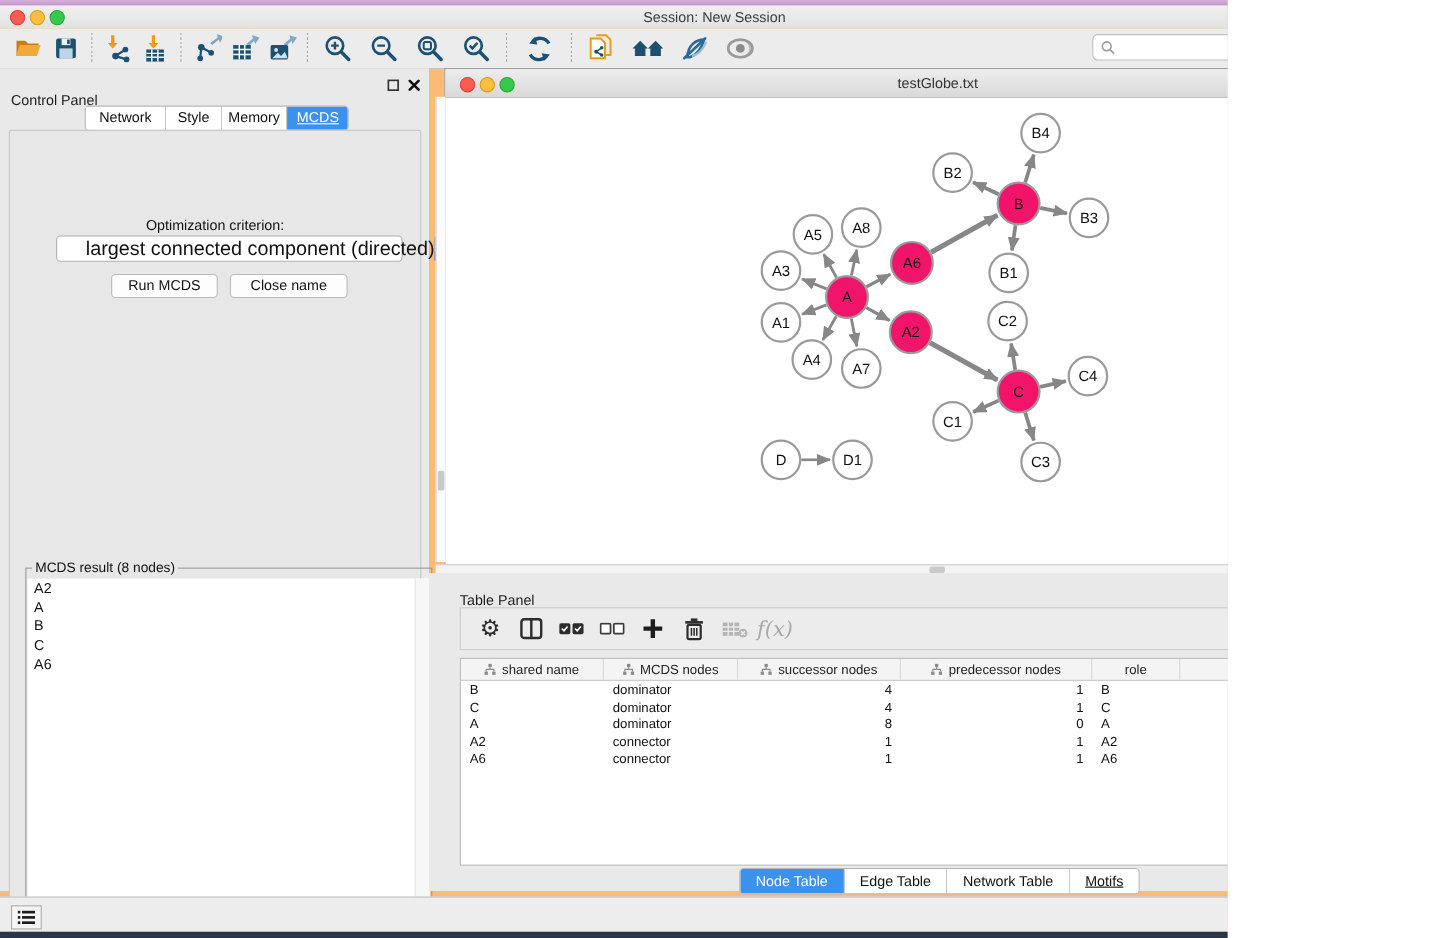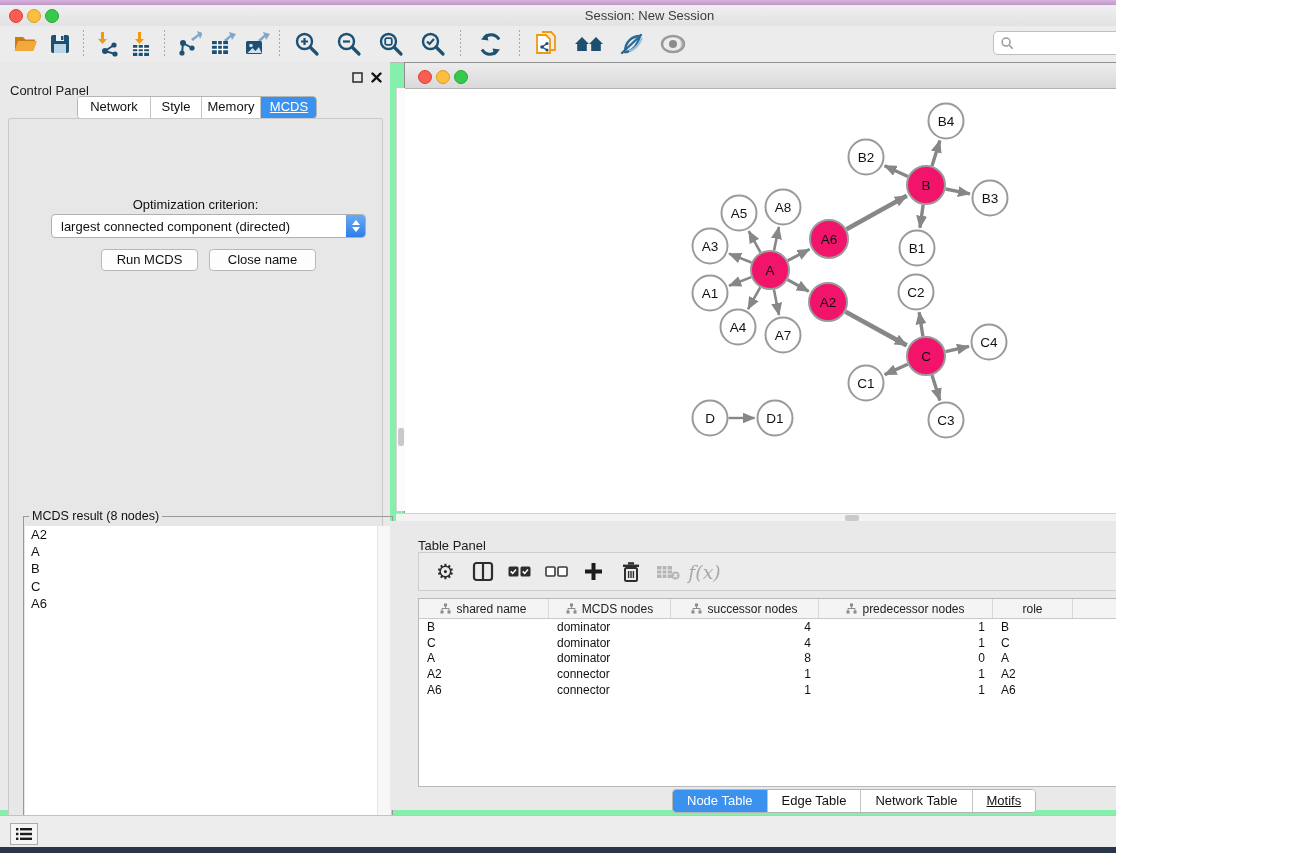--- a/index.html
+++ b/index.html
@@ -1,17 +1,17 @@
 <!DOCTYPE html>
 <html><head>
 <meta charset="utf-8">
 <style>
   html,body{margin:0;padding:0;}
   #app{position:relative;width:1116px;height:853px;overflow:hidden;
-       font-family:"Liberation Sans",sans-serif;background:#86efac;-webkit-font-smoothing:antialiased;}
+       font-family:"Liberation Sans",sans-serif;background:#fdba74;-webkit-font-smoothing:antialiased;}
   .abs{position:absolute;}
   
   #strip-top{left:0;top:0;width:1299px;height:5px;background:linear-gradient(#d7b3da,#bf97c8);}
   #strip-bottom{left:0;top:847px;width:1299px;height:6px;background:#2a3547;}
   
   #titlebar{left:0;top:5px;width:1299px;height:21px;background:linear-gradient(#efefef,#e2e2e2);}
   #titlebar .title{position:absolute;left:0;right:0;top:3px;text-align:center;font-size:13px;color:#3c3c3c;}
   .tl{position:absolute;width:12px;height:12px;border-radius:50%;top:4px;}
   .tl.red{left:9px;background:#fa5c52;border:1px solid #dd4136;}
   .tl.yellow{left:27px;background:#fcbe3e;border:1px solid #dd9c23;}
@@ -33,21 +33,21 @@
   .seg{display:flex;border:1px solid #b5b5b5;border-radius:4px;overflow:hidden;background:#fff;}
   .seg .tab{font-size:13px;color:#111;background:#fff;padding:2px 0;text-align:center;border-right:1px solid #c4c4c4;}
   .seg .tab:last-child{border-right:none;text-decoration:underline;}
   .seg .tab.active{background:#3a92ee;color:#fff;}
   #cp-tabs{position:absolute;left:77px;top:34px;width:238px;height:21px;}
   #cp-tabs .tab{flex:0 0 auto;}
   #cp-content{position:absolute;left:8px;top:56px;width:373px;height:740px;background:#e7e7e7;border:1px solid #c9c9c9;border-radius:2px;}
   #opt-label{position:absolute;left:0;width:100%;top:78px;text-align:center;font-size:13px;color:#111;}
   #criterion{position:absolute;left:42px;top:95px;width:313px;height:22px;background:#fff;border:1px solid #b0b0b0;
              border-radius:4px;display:flex;align-items:center;}
-  #criterion .val{flex:1;font-size:13px;padding-left:9px;color:#111;white-space:nowrap;}
+  #criterion .val{flex:1;font-size:18px;padding-left:26px;color:#111;white-space:nowrap;}
   #criterion .stepper{width:19px;height:22px;border-radius:0 3px 3px 0;background:linear-gradient(#6aaaf5,#2f7de9);
              display:flex;flex-direction:column;align-items:center;justify-content:center;gap:2px;}
   .arr-up{width:0;height:0;border-left:4px solid transparent;border-right:4px solid transparent;border-bottom:5px solid #fff;}
   .arr-dn{width:0;height:0;border-left:4px solid transparent;border-right:4px solid transparent;border-top:5px solid #fff;}
   .btn{position:absolute;height:20px;background:#fdfdfd;border:1px solid #b9b9b9;border-radius:4px;
        font-size:13px;color:#111;text-align:center;line-height:20px;}
   #run-btn{left:92px;top:130px;width:95px;}
   #closepanel-btn{left:200px;top:130px;width:105px;}
   #result-box{position:absolute;left:14px;top:390px;width:368px;height:341px;border:1px solid #9a9a9a;margin:0;padding:0;}
   #result-box legend{font-size:12.5px;color:#111;margin-left:5px;padding:0 3px;}
@@ -293,20 +293,21 @@
         <div id="result-scroll"></div>
       </fieldset>
     </div>
   </div>
 
   <div class="abs" id="net-window">
     <div id="net-titlebar">
       <span class="tl red"></span>
       <span class="tl yellow"></span>
       <span class="tl green"></span>
+      <div class="title">testGlobe.txt</div>
     </div>
     <div id="graph-canvas">
       <svg id="graph-svg" width="893" height="423">
           <defs>
             <marker id="arr" markerUnits="userSpaceOnUse" markerWidth="13" markerHeight="11" refX="12" refY="5.5" orient="auto">
               <path d="M0,0 L13,5.5 L0,11 Z" fill="#878787"></path>
             </marker>
           </defs>
           <line x1="355.4445610618003" y1="163.43032195234252" x2="343.79432491165466" y2="142.0089199988489" stroke="#878787" stroke-width="2.6" marker-end="url(#arr)"></line>
           <line x1="369.04183057455737" y1="161.41266721560658" x2="373.8571236610787" y2="138.07701610400326" stroke="#878787" stroke-width="2.6" marker-end="url(#arr)"></line>

